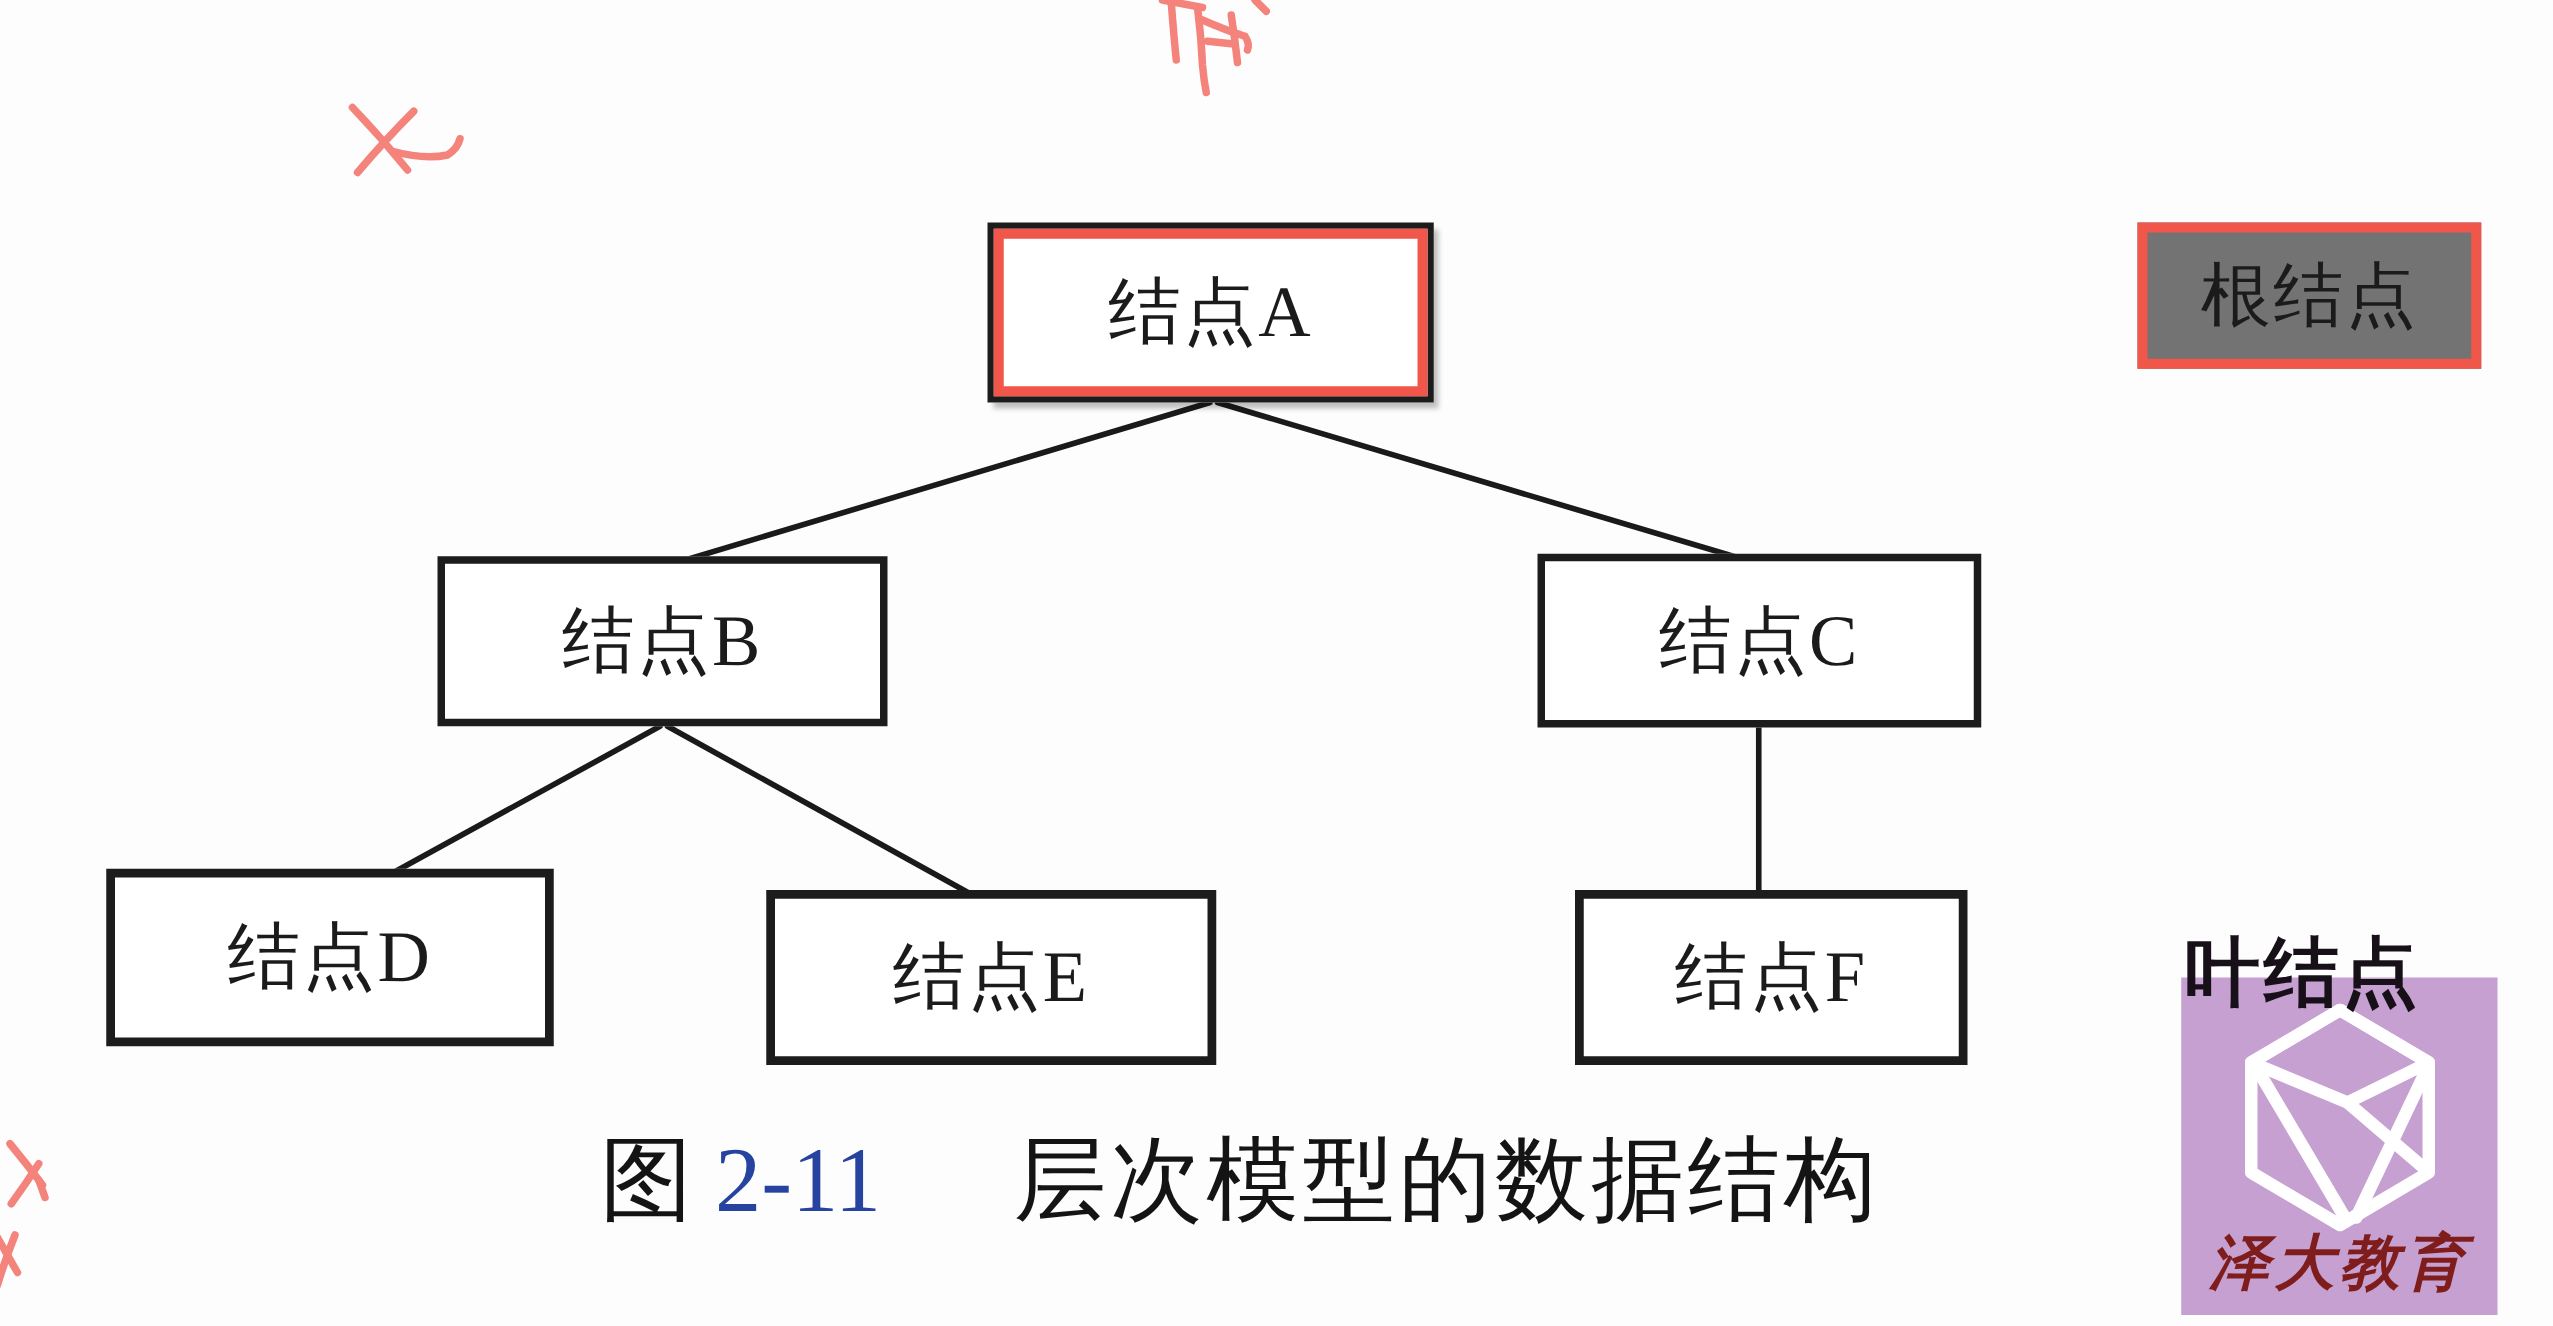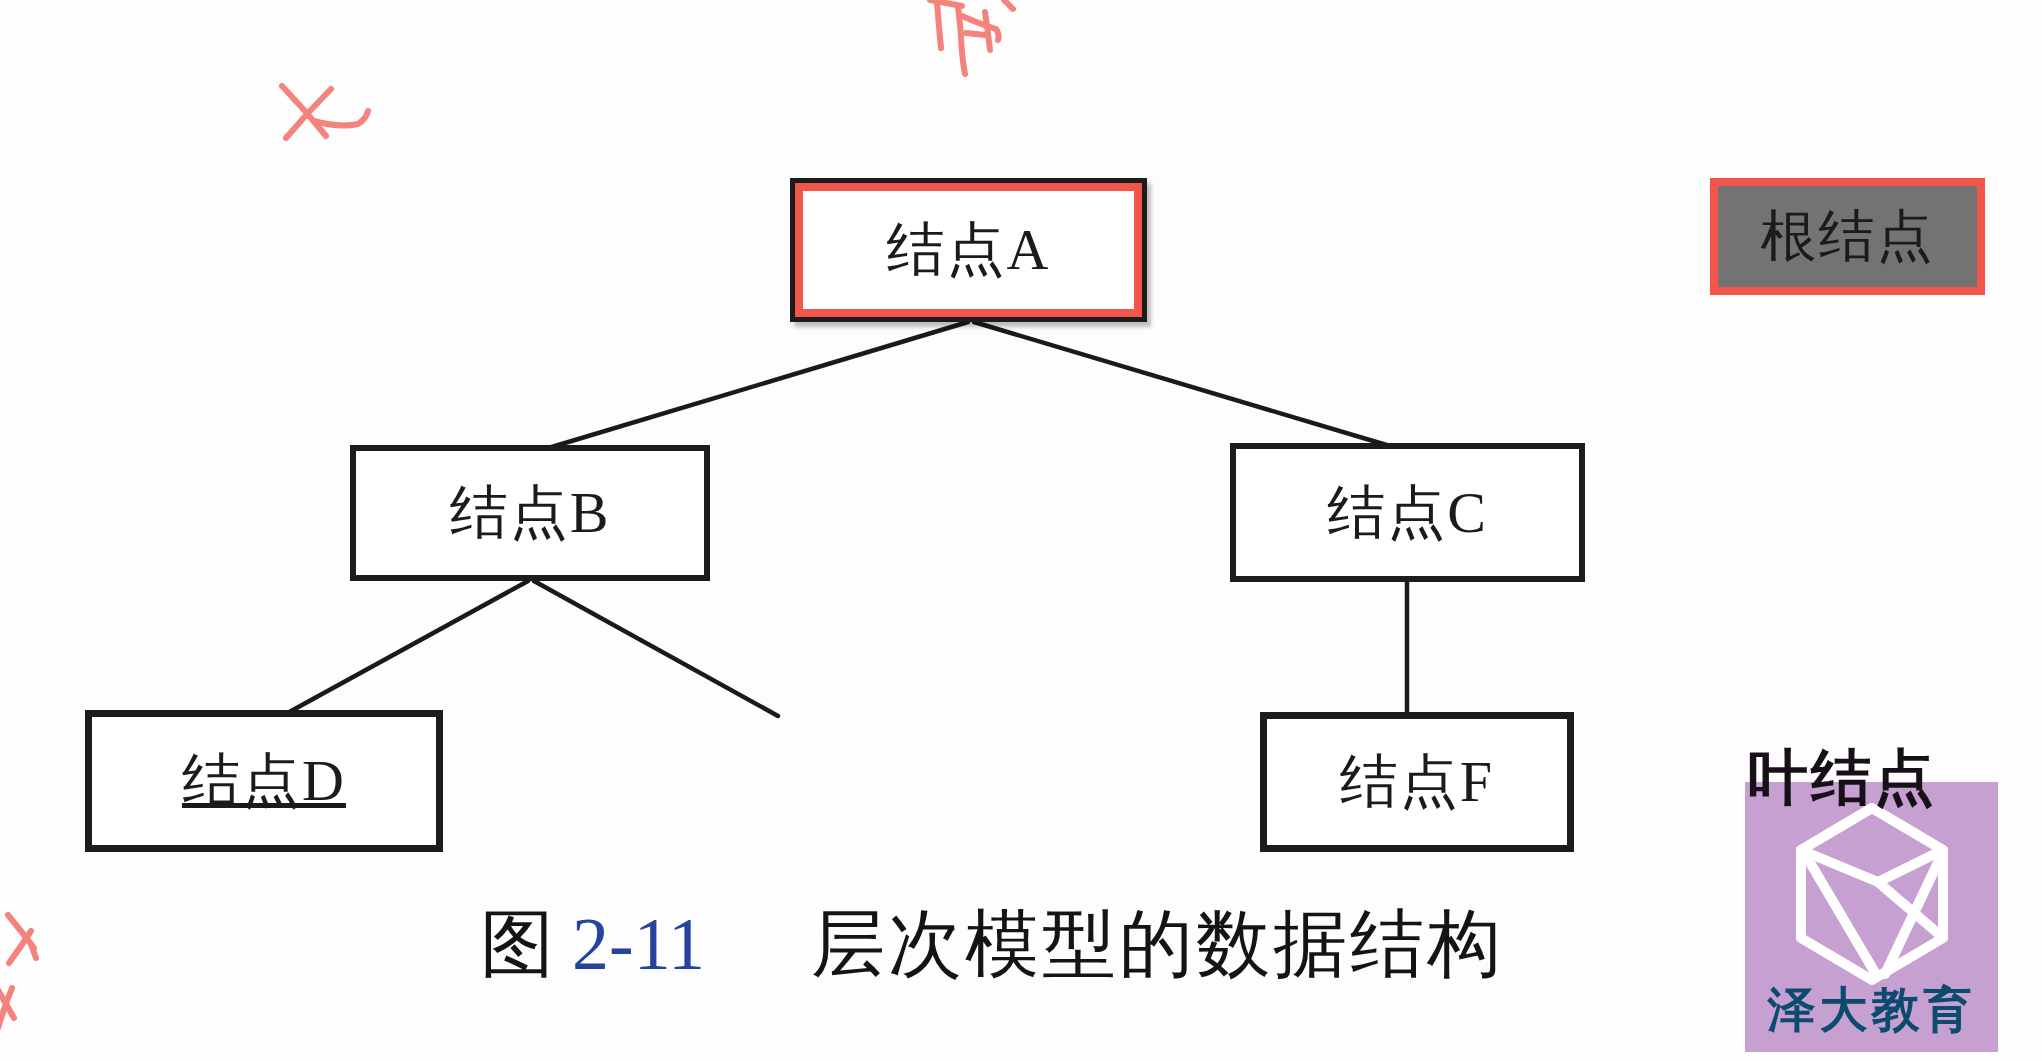--- a/index.html
+++ b/index.html
@@ -42,21 +42,21 @@
     border-width:5px;
     box-shadow:4px 5px 4px rgba(0,0,0,0.25);
   }
   .red-inner{
     position:absolute;inset:0;
     border:8px solid var(--annotation-red);
     pointer-events:none;
   }
   .node-b{left:350px;top:445px;width:360px;height:136px;}
   .node-c{left:1230px;top:443px;width:355px;height:139px;}
-  .node-d{left:85px;top:710px;width:358px;height:142px;border-width:7px;text-decoration:underline;}
+  .node-d{left:85px;top:695px;width:358px;height:142px;border-width:7px;}
   .node-e{left:613px;top:712px;width:360px;height:140px;border-width:7px;}
   .node-f{left:1228px;top:712px;width:314px;height:140px;border-width:7px;margin-left:32px;}
   .root-label{
     position:absolute;left:1710px;top:178px;width:275px;height:117px;
     border:8px solid var(--annotation-red);
     background:#737373;
     display:flex;align-items:center;justify-content:center;
     font-size:56px;color:#1b1b1b;z-index:2;
     box-sizing:border-box;letter-spacing:2px;
   }
@@ -68,22 +68,22 @@
   .logo{
     position:absolute;left:1745px;top:782px;width:253px;height:270px;
     background:var(--logo-purple);
     z-index:3;
     display:flex;flex-direction:column;align-items:center;justify-content:flex-end;
   }
   .logo-cube{width:253px;height:200px;position:absolute;left:0;top:8px;}
   .logo-text{
     position:relative;
     font-family:"Liberation Sans","DejaVu Sans",sans-serif;
-    font-weight:bold;font-size:48px;color:#0c4a6e;
-    letter-spacing:4px;margin-bottom:10px;
+    font-weight:bold;font-size:48px;color:#7f1d1d;
+    letter-spacing:4px;margin-bottom:10px;font-style:italic;
   }
   .caption{
     position:absolute;left:480px;top:905px;
     display:flex;align-items:baseline;
     font-size:74px;color:#141414;z-index:2;
     line-height:1.05;
   }
   .caption .fig{letter-spacing:0;}
   .caption .num{color:var(--caption-blue);margin-left:18px;}
   .caption .title{margin-left:106px;letter-spacing:3px;font-family:Liberation Sans, sans-serif;}
@@ -113,20 +113,23 @@
   </div>
 
   <div class="node node-c">
     <span>结点C</span>
   </div>
 
   <div class="node node-d">
     <span>结点D</span>
   </div>
 
+  <div class="node node-e">
+    <span>结点E</span>
+  </div>
 
   <div class="node node-f">
     <span>结点F</span>
   </div>
 
   <div class="root-label">
     <span>根结点</span>
   </div>
 
   <div class="leaf-label">叶结点</div>

